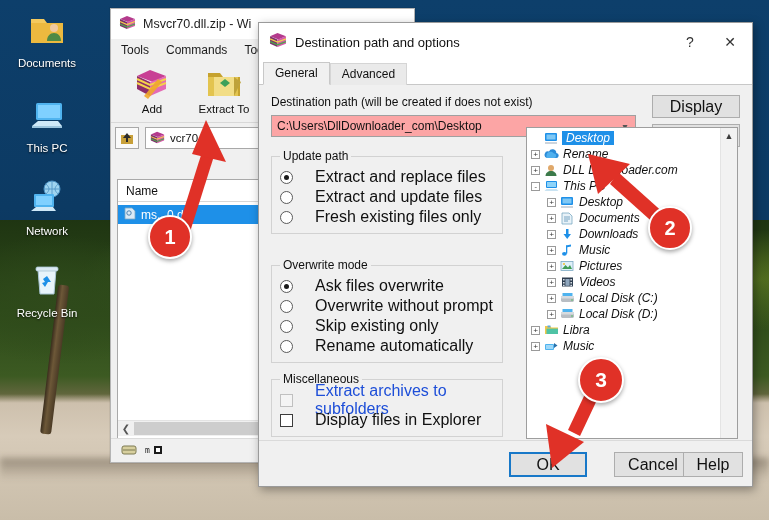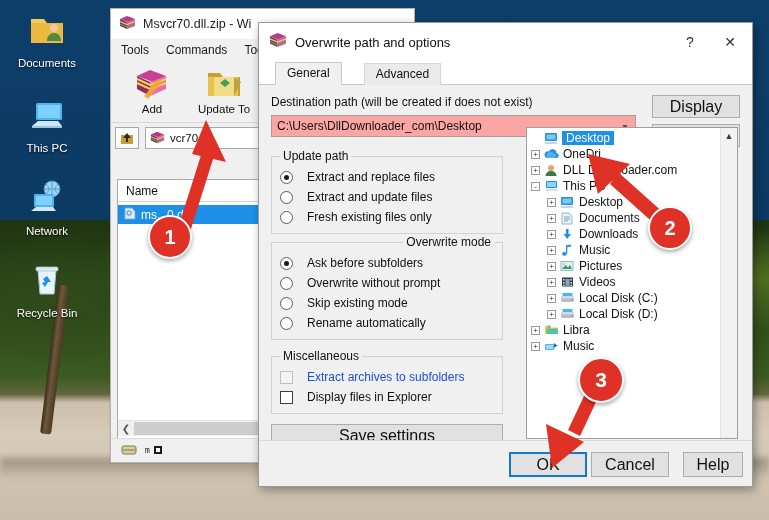--- a/index.html
+++ b/index.html
@@ -126,21 +126,21 @@
   #dlg-title {
     height: 38px; background:#fff; display:flex; align-items:center; padding: 0 2px 0 10px;
   }
   #dlg-title .t { font-size: 13px; color:#111; flex:1; margin-left: 8px; }
   .cap-btn {
     width: 40px; height: 30px; display:flex; align-items:center; justify-content:center;
     font-size: 14px; color:#333;
   }
   #dlg-tabs {
     height: 24px; background:#fff; display:flex; align-items:flex-end;
-    padding-left: 16px; border-bottom: 1px solid #c8c8c8; gap: 22px;
+    padding-left: 4px; border-bottom: 1px solid #c8c8c8;
   }
   .tab {
     font-size: 12px; padding: 3px 11px 4px; color:#111; border:1px solid transparent;
     border-bottom: none; position: relative; top: 1px;
   }
   .tab.active {
     background:#f0f0f0; border-color:#c8c8c8; border-bottom: 1px solid #f0f0f0;
   }
   .tab.inactive { background:#eaeaea; border-color:#d5d5d5; }
 
@@ -157,21 +157,21 @@
     border: 1px solid #adadad; background: #e1e1e1; font-size: 16px; color:#111;
     height: 23px; display:flex; align-items:center; justify-content:center;
     cursor: default;
   }
   .btn.default { border: 2px solid #1878c8; background:#e1e1e1; }
 
   fieldset.grp {
     border: 1px solid #d2d2d2; margin: 0; padding: 4px 8px 6px;
   }
   fieldset.grp > legend { font-size: 12px; color:#101010; padding: 0 3px; }
-  .opt { display:flex; align-items:center; gap:14px; font-size:12px; color:#101010; height:20px; }
+  .opt { display:flex; align-items:center; gap:22px; font-size:16px; color:#101010; height:20px; }
   .opt.disabled { color: #1d4ed8; }
   .radio {
     width: 13px; height: 13px; border: 1px solid #5a5a5a; border-radius: 50%;
     background:#fff; position: relative; flex: none;
   }
   .radio.on::after {
     content:""; position:absolute; left:3px; top:3px; width:5px; height:5px;
     border-radius:50%; background:#1a1a1a;
   }
   .chk {
@@ -186,21 +186,21 @@
   }
   #tree {
     flex: 1; padding: 2px 0 0 2px; font-size: 12px; color:#111; overflow:hidden;
   }
   #tree-scroll {
     width: 17px; background:#f2f2f2; border-left:1px solid #e4e4e4;
     display:flex; flex-direction:column; align-items:center;
   }
   #tree-scroll .sb-arrow { height:17px; line-height:17px; font-size:9px; color:#3b3b3b; }
   #tree-scroll .sb-track { flex:1; width:17px; background:#f2f2f2; }
-  .tnode { display:flex; align-items:center; height: 16px; gap:3px; white-space:nowrap; }
+  .tnode { display:flex; align-items:center; height: 16px; gap:3px; white-space:nowrap;font-style:italic; }
   .texp {
     width:9px; height:9px; border:1px solid #9a9a9a; background:#fff;
     font-size:8px; line-height:7px; text-align:center; color:#333; flex:none;
   }
   .texp.blank { border:none; background:none; }
   .tlabel.sel { background:#1e90e8; color:#fff; padding: 0 4px; }
   .tlabel { padding: 0 1px; }
   .tico { width:16px; height:14px; flex:none; display:flex; align-items:center; justify-content:center;}
 
   #dlg-footer {
@@ -323,21 +323,21 @@
       <div class="tb-btn">
         <span class="ic">
           <svg width="36" height="34" viewBox="0 0 36 34">
             <path d="M2 7h12l3 4h17v19H2z" fill="#c6a22e"></path>
             <path d="M2 11h30v19H2z" fill="#e3c44f"></path>
             <path d="M8 11h20v19H8z" fill="#f2dd86"></path>
             <path d="M28 11l7 5-7 14z" fill="#bfa23a"></path>
             <path d="M14 17l5-4 5 4-5 4z" fill="#3da05a"></path>
           </svg>
         </span>
-        <span>Update To</span>
+        <span>Extract To</span>
       </div>
     </div>
 
     <div id="winrar-addrbar">
       <div class="addr-up">
         <svg width="14" height="14" viewBox="0 0 14 14">
           <path d="M1 4h12v9H1z" fill="#c8a03a"></path>
           <path d="M7 2l4 5H8v4H6V7H3z" fill="#2b2b2b"></path>
         </svg>
       </div>
@@ -395,21 +395,21 @@
     <div id="dlg-title">
       <span>
         <svg width="18" height="18" viewBox="0 0 17 17">
           <path d="M1 5l7-3 8 3-7 3z" fill="#b43a8c"></path>
           <path d="M1 5v7l7 3V8z" fill="#7d2f6c"></path>
           <path d="M8 8l8-3v7l-8 3z" fill="#d45aa8"></path>
           <path d="M1 7.5l7 3 8-3" stroke="#f2d24a" stroke-width="1.2" fill="none"></path>
           <path d="M1 10l7 3 8-3" stroke="#4aa84a" stroke-width="1.2" fill="none"></path>
         </svg>
       </span>
-      <span class="t">Overwrite path and options</span>
+      <span class="t">Destination path and options</span>
       <div class="cap-btn">?</div>
       <div class="cap-btn">✕</div>
     </div>
 
     <div id="dlg-tabs">
       <div class="tab active">General</div>
       <div class="tab inactive">Advanced</div>
     </div>
 
     <div id="dlg-body">
@@ -434,33 +434,33 @@
         <div class="opt">
           <span class="radio"></span>
           <span>Extract and update files</span>
         </div>
         <div class="opt">
           <span class="radio"></span>
           <span>Fresh existing files only</span>
         </div>
       </fieldset>
 
-      <fieldset class="grp" style="width:232px; margin-top:1px;text-align:right;">
+      <fieldset class="grp" style="width:232px; margin-top:24px;">
         <legend>Overwrite mode</legend>
         <div class="opt">
           <span class="radio on"></span>
-          <span>Ask before subfolders</span>
+          <span>Ask files overwrite</span>
         </div>
         <div class="opt">
           <span class="radio"></span>
           <span>Overwrite without prompt</span>
         </div>
         <div class="opt">
           <span class="radio"></span>
-          <span>Skip existing mode</span>
+          <span>Skip existing only</span>
         </div>
         <div class="opt">
           <span class="radio"></span>
           <span>Rename automatically</span>
         </div>
       </fieldset>
 
       <fieldset class="grp" style="width:232px; margin-top:9px;">
         <legend>Miscellaneous</legend>
         <div class="opt disabled">
@@ -489,21 +489,21 @@
               <span class="tlabel sel">Desktop</span>
             </div>
             <div class="tnode" style="padding-left: 2px;">
               <span class="texp">+</span>
               <span class="tico">
                 <svg width="15" height="12" viewBox="0 0 15 12">
                   <path d="M3 10h9a2.5 2.5 0 0 0 .3-5A3.8 3.8 0 0 0 5 3.5 3 3 0 0 0 3 10z" fill="#2a8bd8"></path>
                   <path d="M3 10h7a2.2 2.2 0 0 0 0-4.4A2.8 2.8 0 0 0 3 10z" fill="#4fb0ee"></path>
                 </svg>
               </span>
-              <span class="tlabel">OneDri</span>
+              <span class="tlabel">Rename</span>
             </div>
             <div class="tnode" style="padding-left: 2px;">
               <span class="texp">+</span>
               <span class="tico">
                 <svg width="14" height="13" viewBox="0 0 14 13">
                   <circle cx="7" cy="4" r="3" fill="#e0a86a"></circle>
                   <path d="M1.5 12c0-3 2.5-5 5.5-5s5.5 2 5.5 5z" fill="#3c7a4a"></path>
                 </svg>
               </span>
               <span class="tlabel">DLL Downloader.com</span>
@@ -631,21 +631,21 @@
           </div>
         <div id="tree-scroll">
           <div class="sb-arrow">▲</div>
           <div class="sb-track"></div>
         </div>
       </div>
     </div>
 
     <div id="dlg-footer">
       <div class="btn default" style="position:absolute; left:250px; top:11px; width:78px; height:25px;">OK</div>
-      <div class="btn" style="position:absolute; left:332px; top:11px; width:78px; height:25px;">Cancel</div>
+      <div class="btn" style="position:absolute; left:355px; top:11px; width:78px; height:25px;">Cancel</div>
       <div class="btn" style="position:absolute; left:424px; top:11px; width:60px; height:25px;">Help</div>
     </div>
   </div>
 
   <svg class="arrow" style="left:140px; top:100px; width:110px; height:140px;" viewBox="0 0 110 140">
     <g fill="#e03127">
       <path d="M38 128 L62 52 L74 56 L50 132 Z"></path>
       <path d="M66 20 L86 62 L52 54 Z"></path>
     </g>
   </svg>

